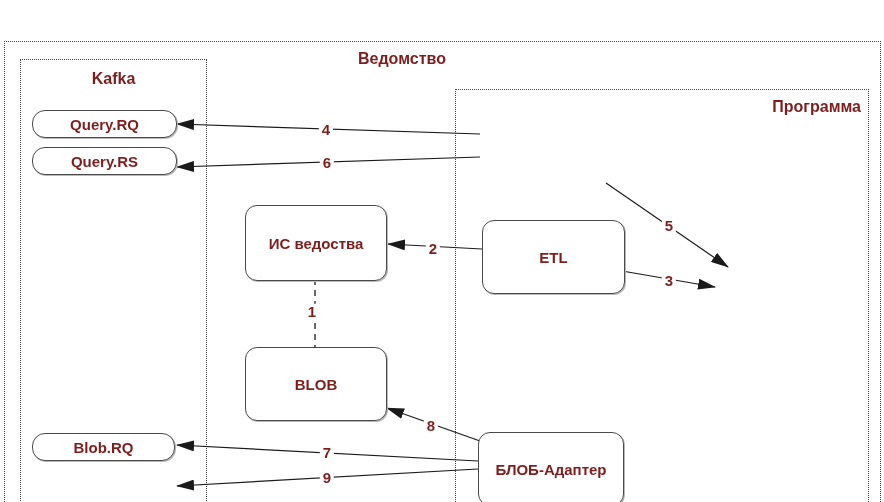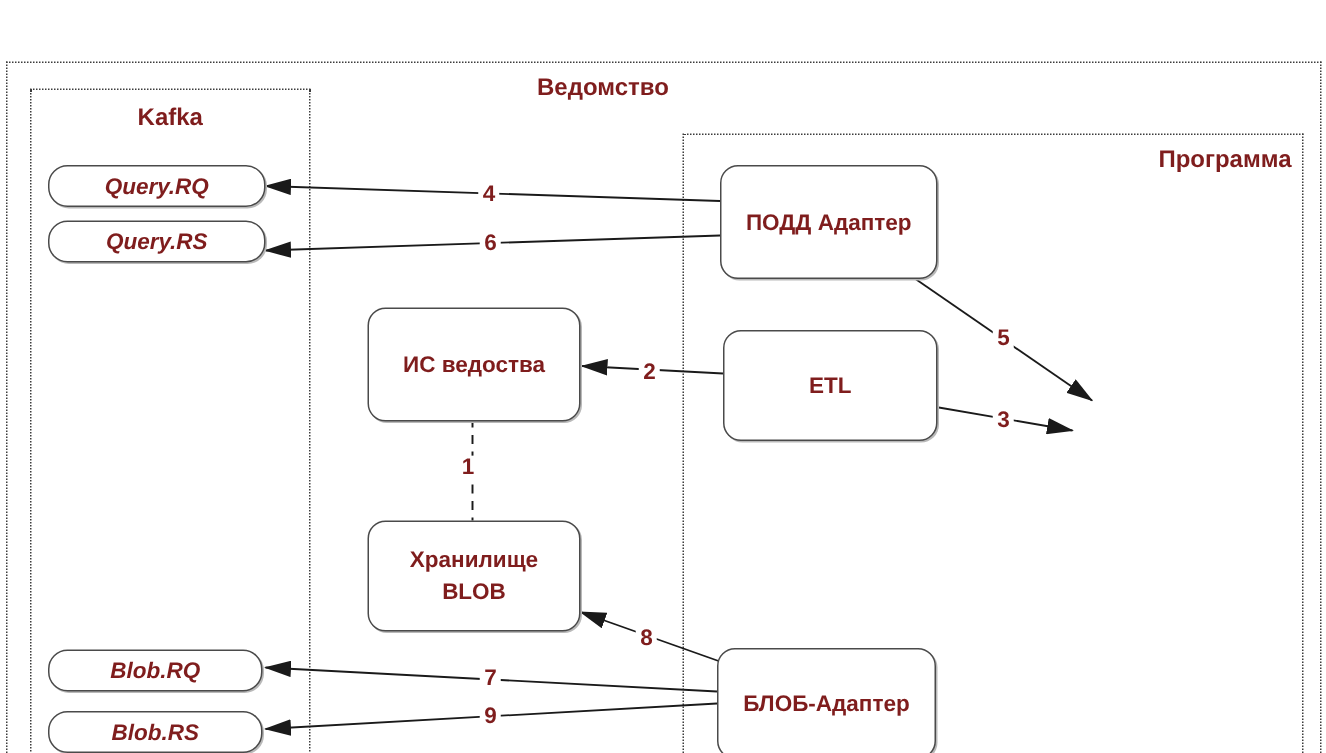--- a/index.html
+++ b/index.html
@@ -11,21 +11,21 @@
   }
   .frame { position:absolute; border:1px dotted #3c3c3c; background:transparent; z-index:0;text-decoration:underline; }
   .frame-title { position:absolute; font-size:16px; line-height:1; white-space:nowrap; }
   .diagram-title { position:absolute; font-size:16px; line-height:1; white-space:nowrap; z-index:3; }
   .node {
     position:absolute; background:#ffffff; border:1px solid #4a4a4a;
     display:flex; flex-direction:column; align-items:center; justify-content:center;
     text-align:center; font-size:15px; line-height:21px; border-radius:12px;
     box-shadow:1px 1px 0 #b9b9b9; z-index:2; white-space:nowrap;
   }
-  .stadium { border-radius:13px;font-style:italic; }
+  .stadium { border-radius:13px; }
   .edge-label {
     position:absolute; transform:translate(-50%,-50%); background:#ffffff;
     font-size:15px; line-height:1.1; padding:0 3px; z-index:3;
   }
   svg.edges { position:absolute; left:0; top:0; z-index:1; }
 </style>
 </head>
 <body>
 
 <div class="stage">
@@ -69,39 +69,32 @@
 
   <div class="node stadium" style="left:32px; top:73px; width:143px; height:26px;">
     <span>Query.RQ</span>
   </div>
   <div class="node stadium" style="left:32px; top:110px; width:143px; height:26px;">
     <span>Query.RS</span>
   </div>
   <div class="node stadium" style="left:32px; top:396px; width:141px; height:26px;">
     <span>Blob.RQ</span>
   </div>
-  <div class="node stadium" style="left:32px; top:437px; width:141px; height:26px;">
-    <span>Blob.RS</span>
-  </div>
 
-  <div class="node" style="left:480px; top:73px; width:143px; height:74px;">
-    <span>ПОДД Адаптер</span>
-  </div>
   <div class="node" style="left:482px; top:183px; width:141px; height:72px;">
     <span>ETL</span>
   </div>
   <div class="node" style="left:478px; top:395px; width:144px; height:72px;align-items:center;">
     <span>БЛОБ-Адаптер</span>
   </div>
 
   <div class="node" style="left:245px; top:168px; width:140px; height:74px;">
     <span>ИС ведоства</span>
   </div>
   <div class="node" style="left:245px; top:310px; width:140px; height:72px;">
-    <span>Хранилище</span>
     <span>BLOB</span>
   </div>
 
   <div class="edge-label" style="left:312px; top:275px;">1</div>
   <div class="edge-label" style="left:433px; top:212px;">2</div>
   <div class="edge-label" style="left:669px; top:244px;">3</div>
   <div class="edge-label" style="left:326px; top:93px;">4</div>
   <div class="edge-label" style="left:669px; top:189px;">5</div>
   <div class="edge-label" style="left:327px; top:126px;">6</div>
   <div class="edge-label" style="left:327px; top:416px;">7</div>

